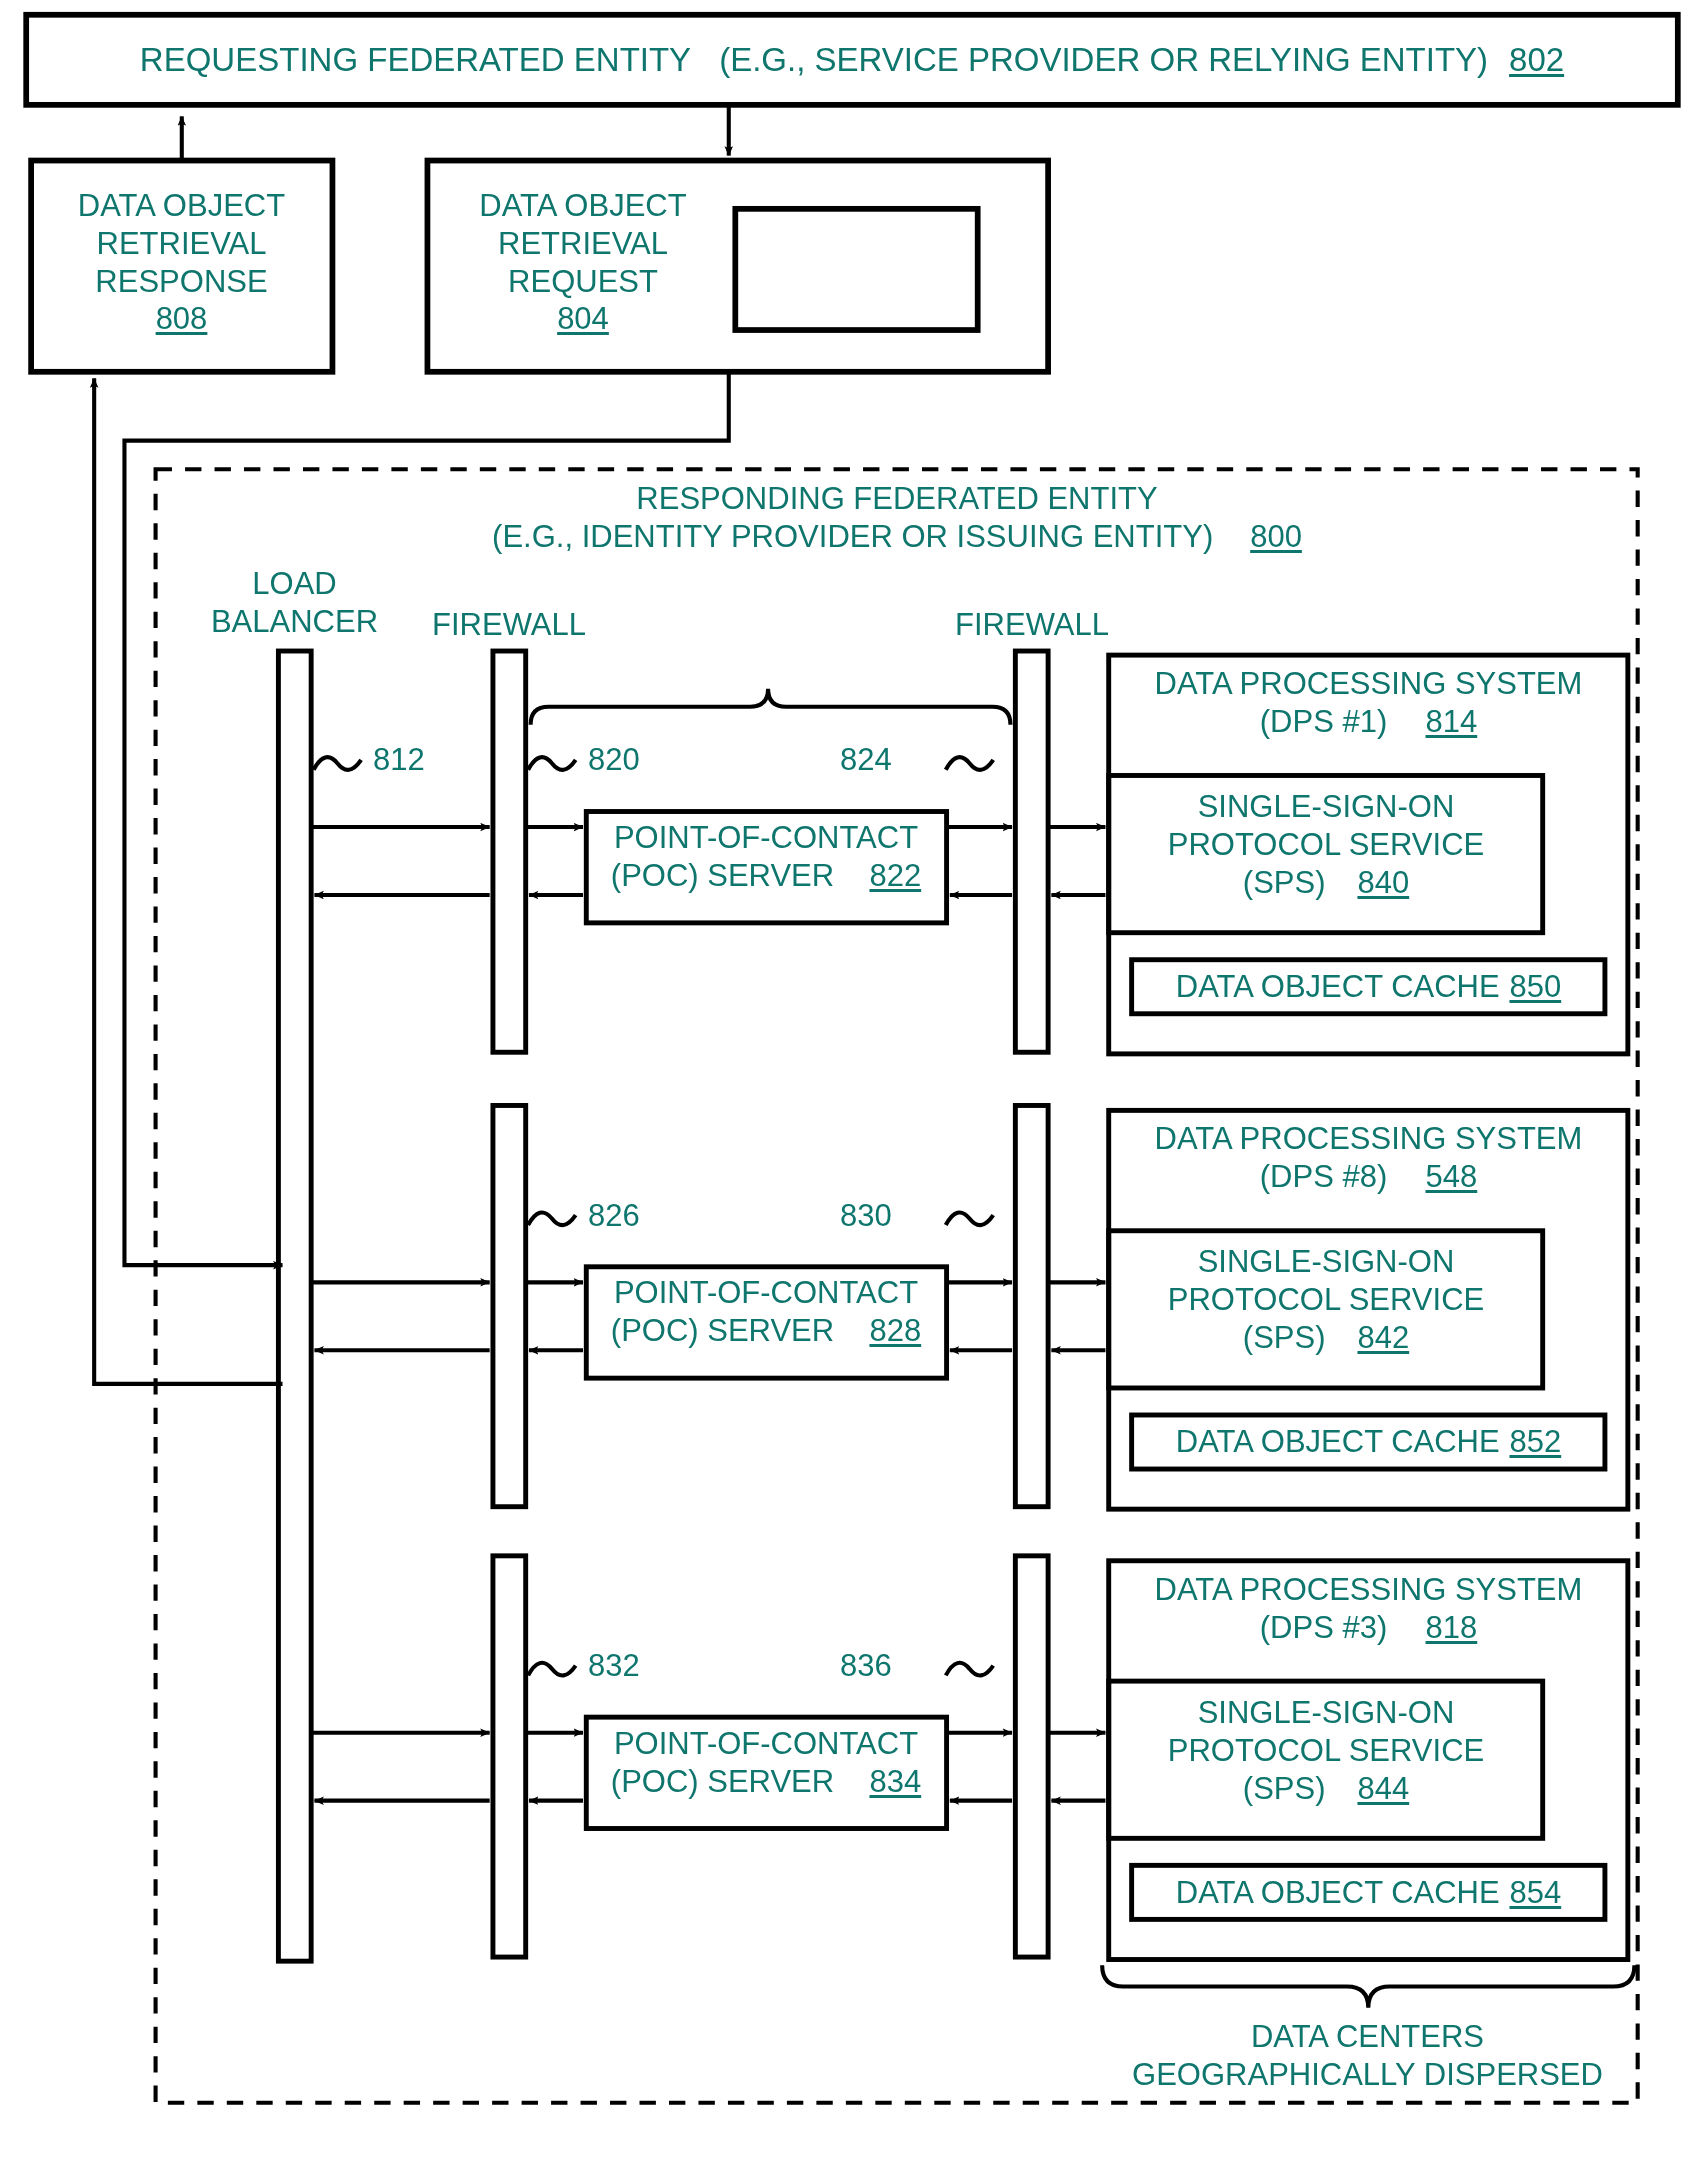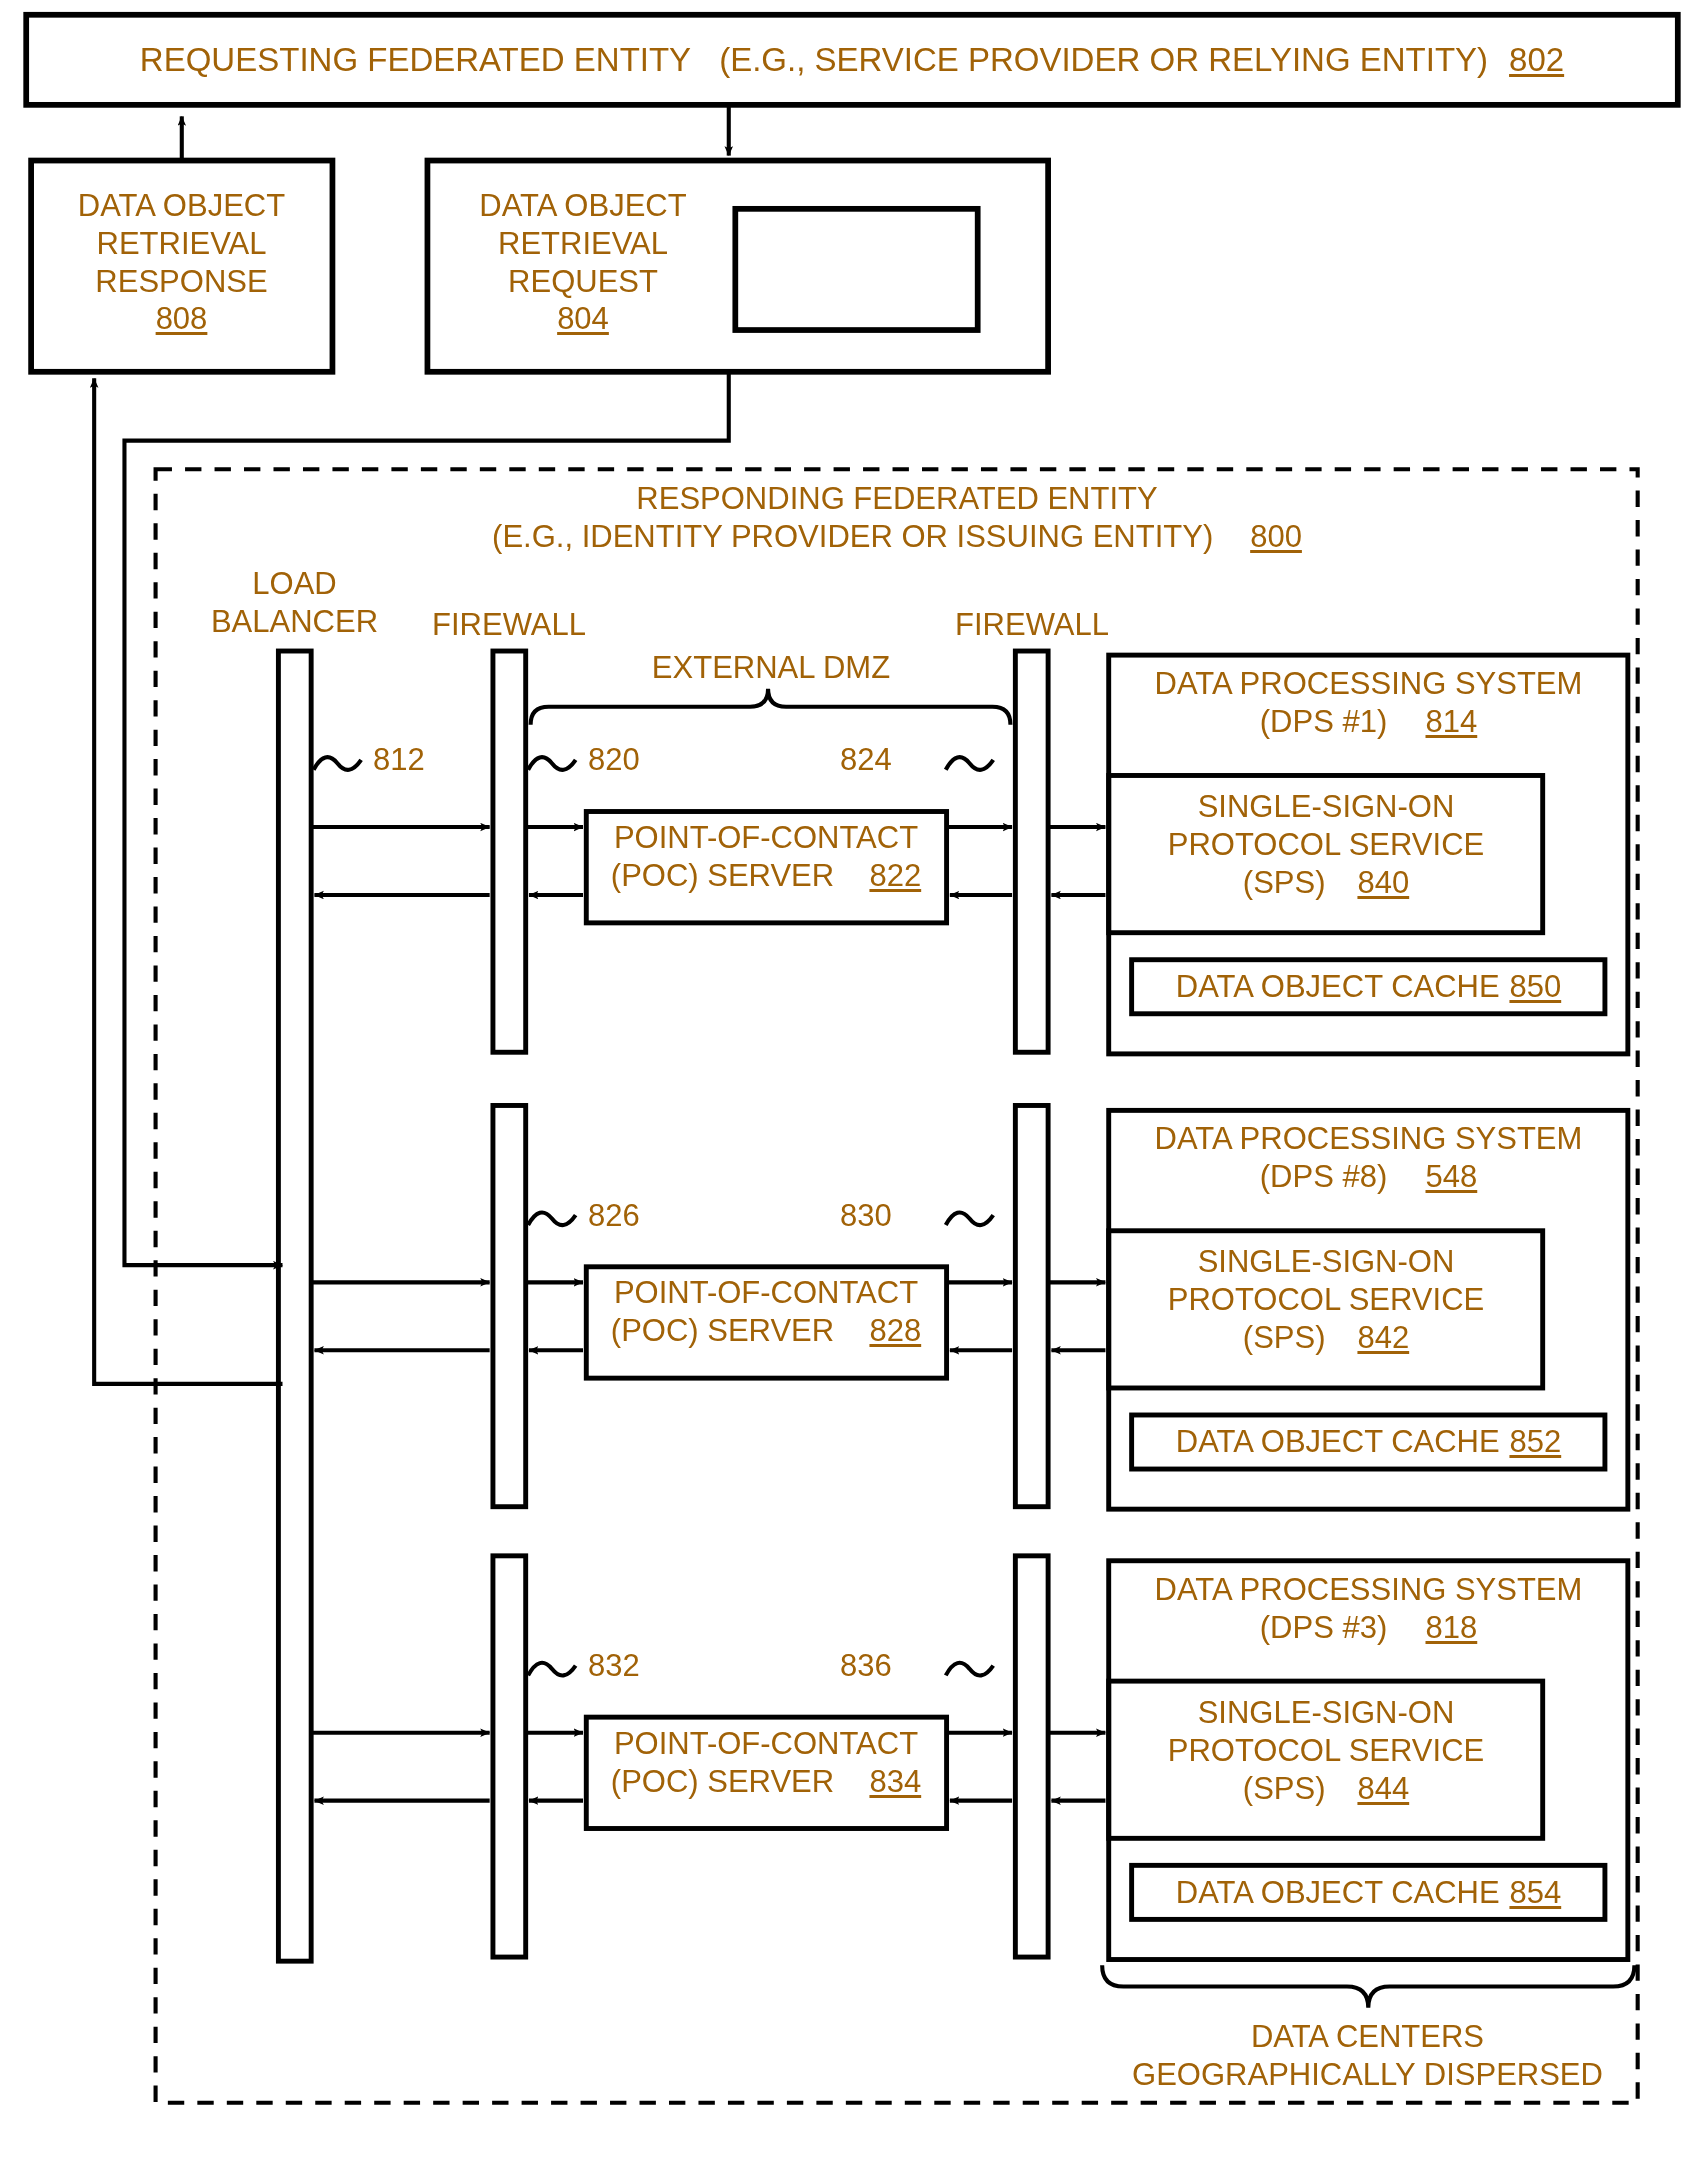--- a/index.html
+++ b/index.html
@@ -1,19 +1,19 @@
 <!DOCTYPE html>
 <html style="font-size:13px"><head>
 <meta charset="utf-8">
 <style>
   html,body{margin:0;padding:0;background:#ffffff;}
   body{font-family:"Liberation Sans", sans-serif;}
   #stage{position:relative;width:1704px;height:2161px;background:#fff;overflow:hidden;}
   svg{position:absolute;left:0;top:0;width:1704px;height:2161px;}
-  .lbl{position:absolute;color:#a16207;text-align:center;line-height:1.22;
+  .lbl{position:absolute;color:#0f766e;text-align:center;line-height:1.22;
        font-family:"Liberation Sans", sans-serif; white-space:nowrap;}
   .u{text-decoration:underline; text-underline-offset:3.3px; text-decoration-thickness:2.5px;}
   .ctr{display:flex;align-items:center;justify-content:center;}
 </style>
 </head>
 <body>
 
 <div id="stage">
 
   <svg viewBox="0 0 2081 2639" xmlns="http://www.w3.org/2000/svg">
@@ -151,23 +151,20 @@
     <div>BALANCER</div>
   </div>
 
   <div class="lbl" style="left:370px;top:606px;width:278px;font-size:31px;">
     <span>FIREWALL</span>
   </div>
   <div class="lbl" style="left:893px;top:606px;width:278px;font-size:31px;">
     <span>FIREWALL</span>
   </div>
 
-  <div class="lbl" style="left:531px;top:649px;width:480px;font-size:31px;">
-    <span>EXTERNAL DMZ</span>
-  </div>
 
   <div class="lbl" style="left:373px;top:741px;width:98px;font-size:31px;text-align:left;">
     <span>812</span></div>
   <div class="lbl" style="left:588px;top:741px;width:98px;font-size:31px;text-align:left;">
     <span>820</span></div>
   <div class="lbl" style="left:840px;top:741px;width:98px;font-size:31px;text-align:left;">
     <span>824</span></div>
 
   <div class="lbl" style="left:586px;top:819px;width:360px;font-size:31px;">
     <div>POINT-OF-CONTACT</div>

